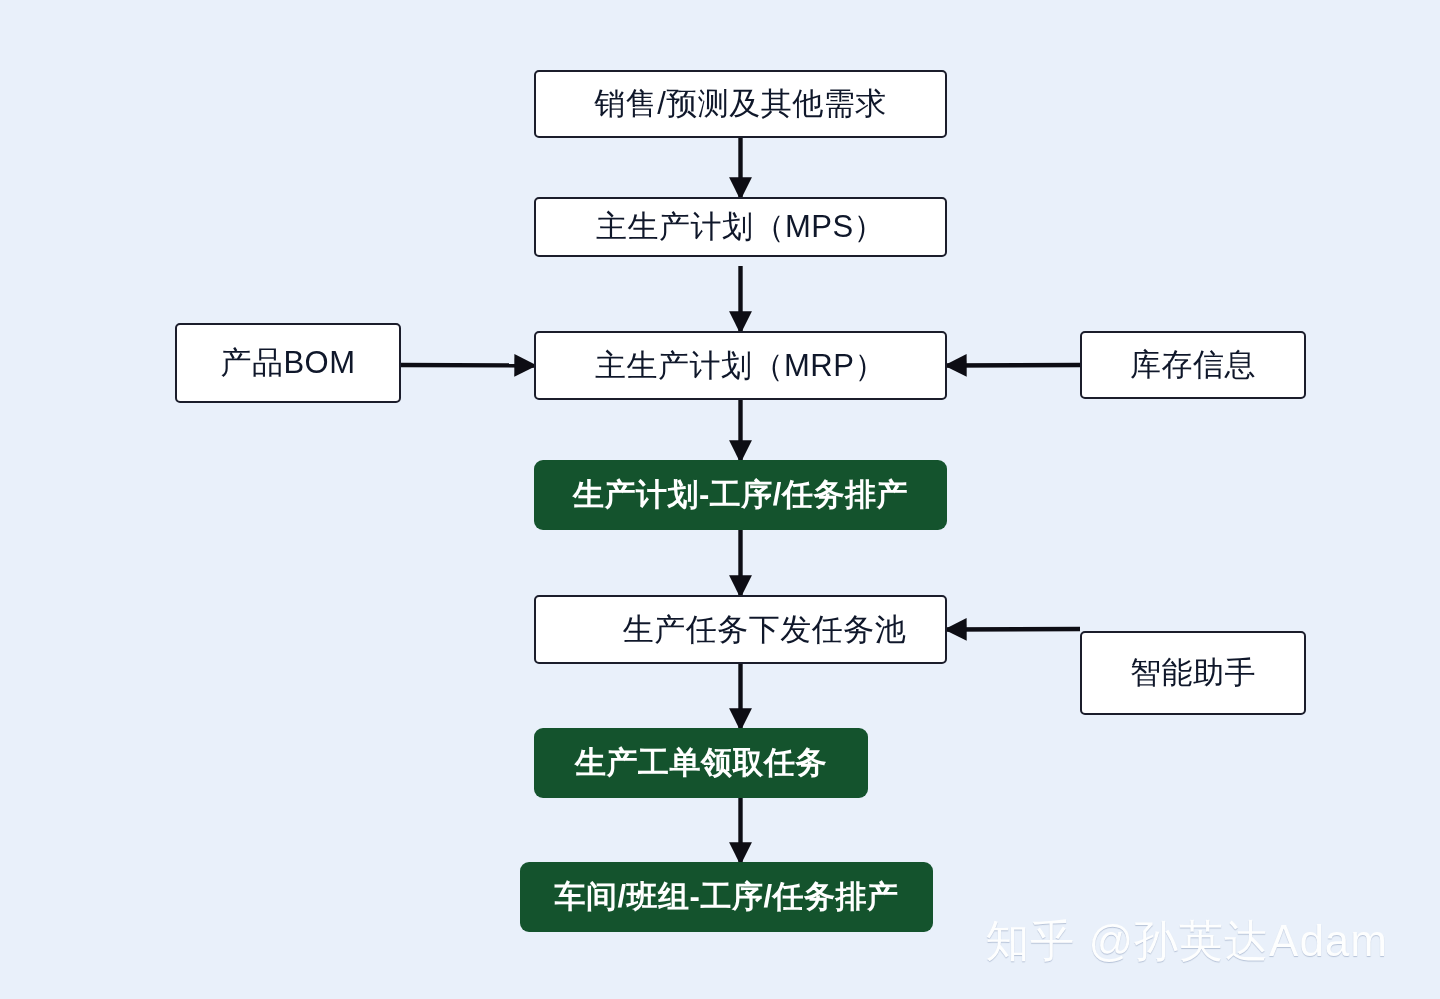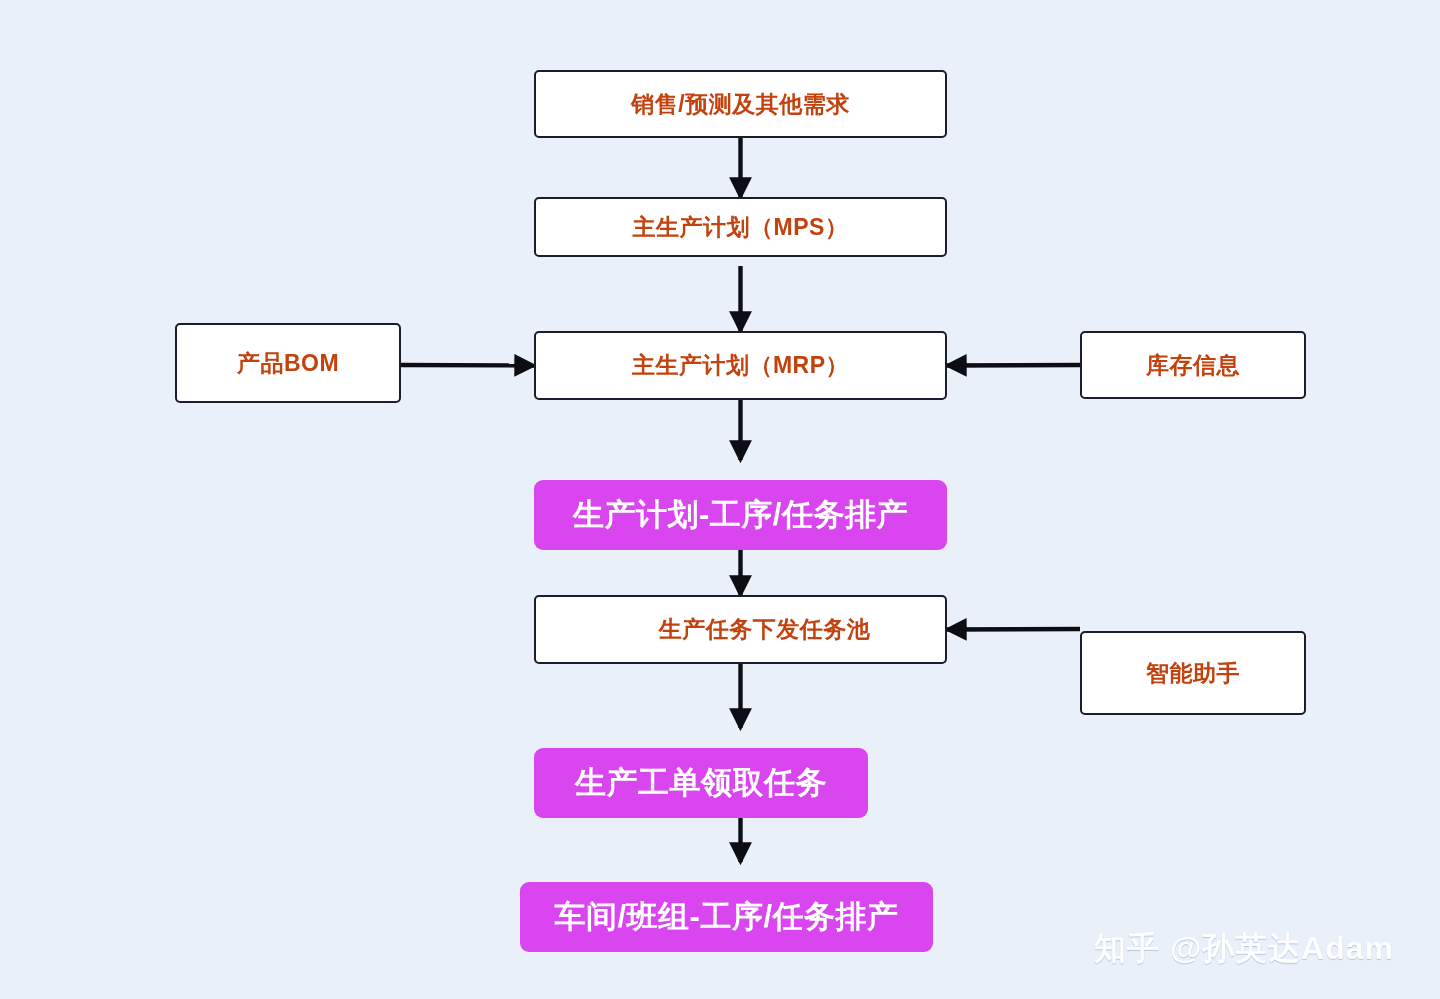--- a/index.html
+++ b/index.html
@@ -33,41 +33,40 @@
     display: flex;
     align-items: center;
     justify-content: center;
     text-align: center;
     white-space: nowrap;
   }
   .node-white {
     background: #ffffff;
     border: 2.5px solid #1b1d2b;
     border-radius: 5px;
-    color: #c2410c;
-    font-size: 23px;
-    font-weight: 700;
+    color: #0f172a;
+    font-size: 31px;
+    font-weight: 400;
     letter-spacing: 0.5px;
   }
   .node-green {
-    background: #d946ef;
+    background: #14532d;
     border: none;
     border-radius: 9px;
     color: #ffffff;
     font-size: 31px;
     font-weight: 700;
     letter-spacing: 0.5px;
-    margin-top: 20px;
   }
   #watermark {
     position: absolute;
-    right: 46px;
+    right: 52px;
     bottom: 28px;
-    font-size: 32px;
-    font-weight: 700;
+    font-size: 44px;
+    font-weight: 400;
     color: #ffffff;
     text-shadow: 0 1px 1px rgba(160,175,200,0.75);
     letter-spacing: 1px;
     opacity: 0.95;
     user-select: none;
   }
 </style>
 </head>
 <body>
 

